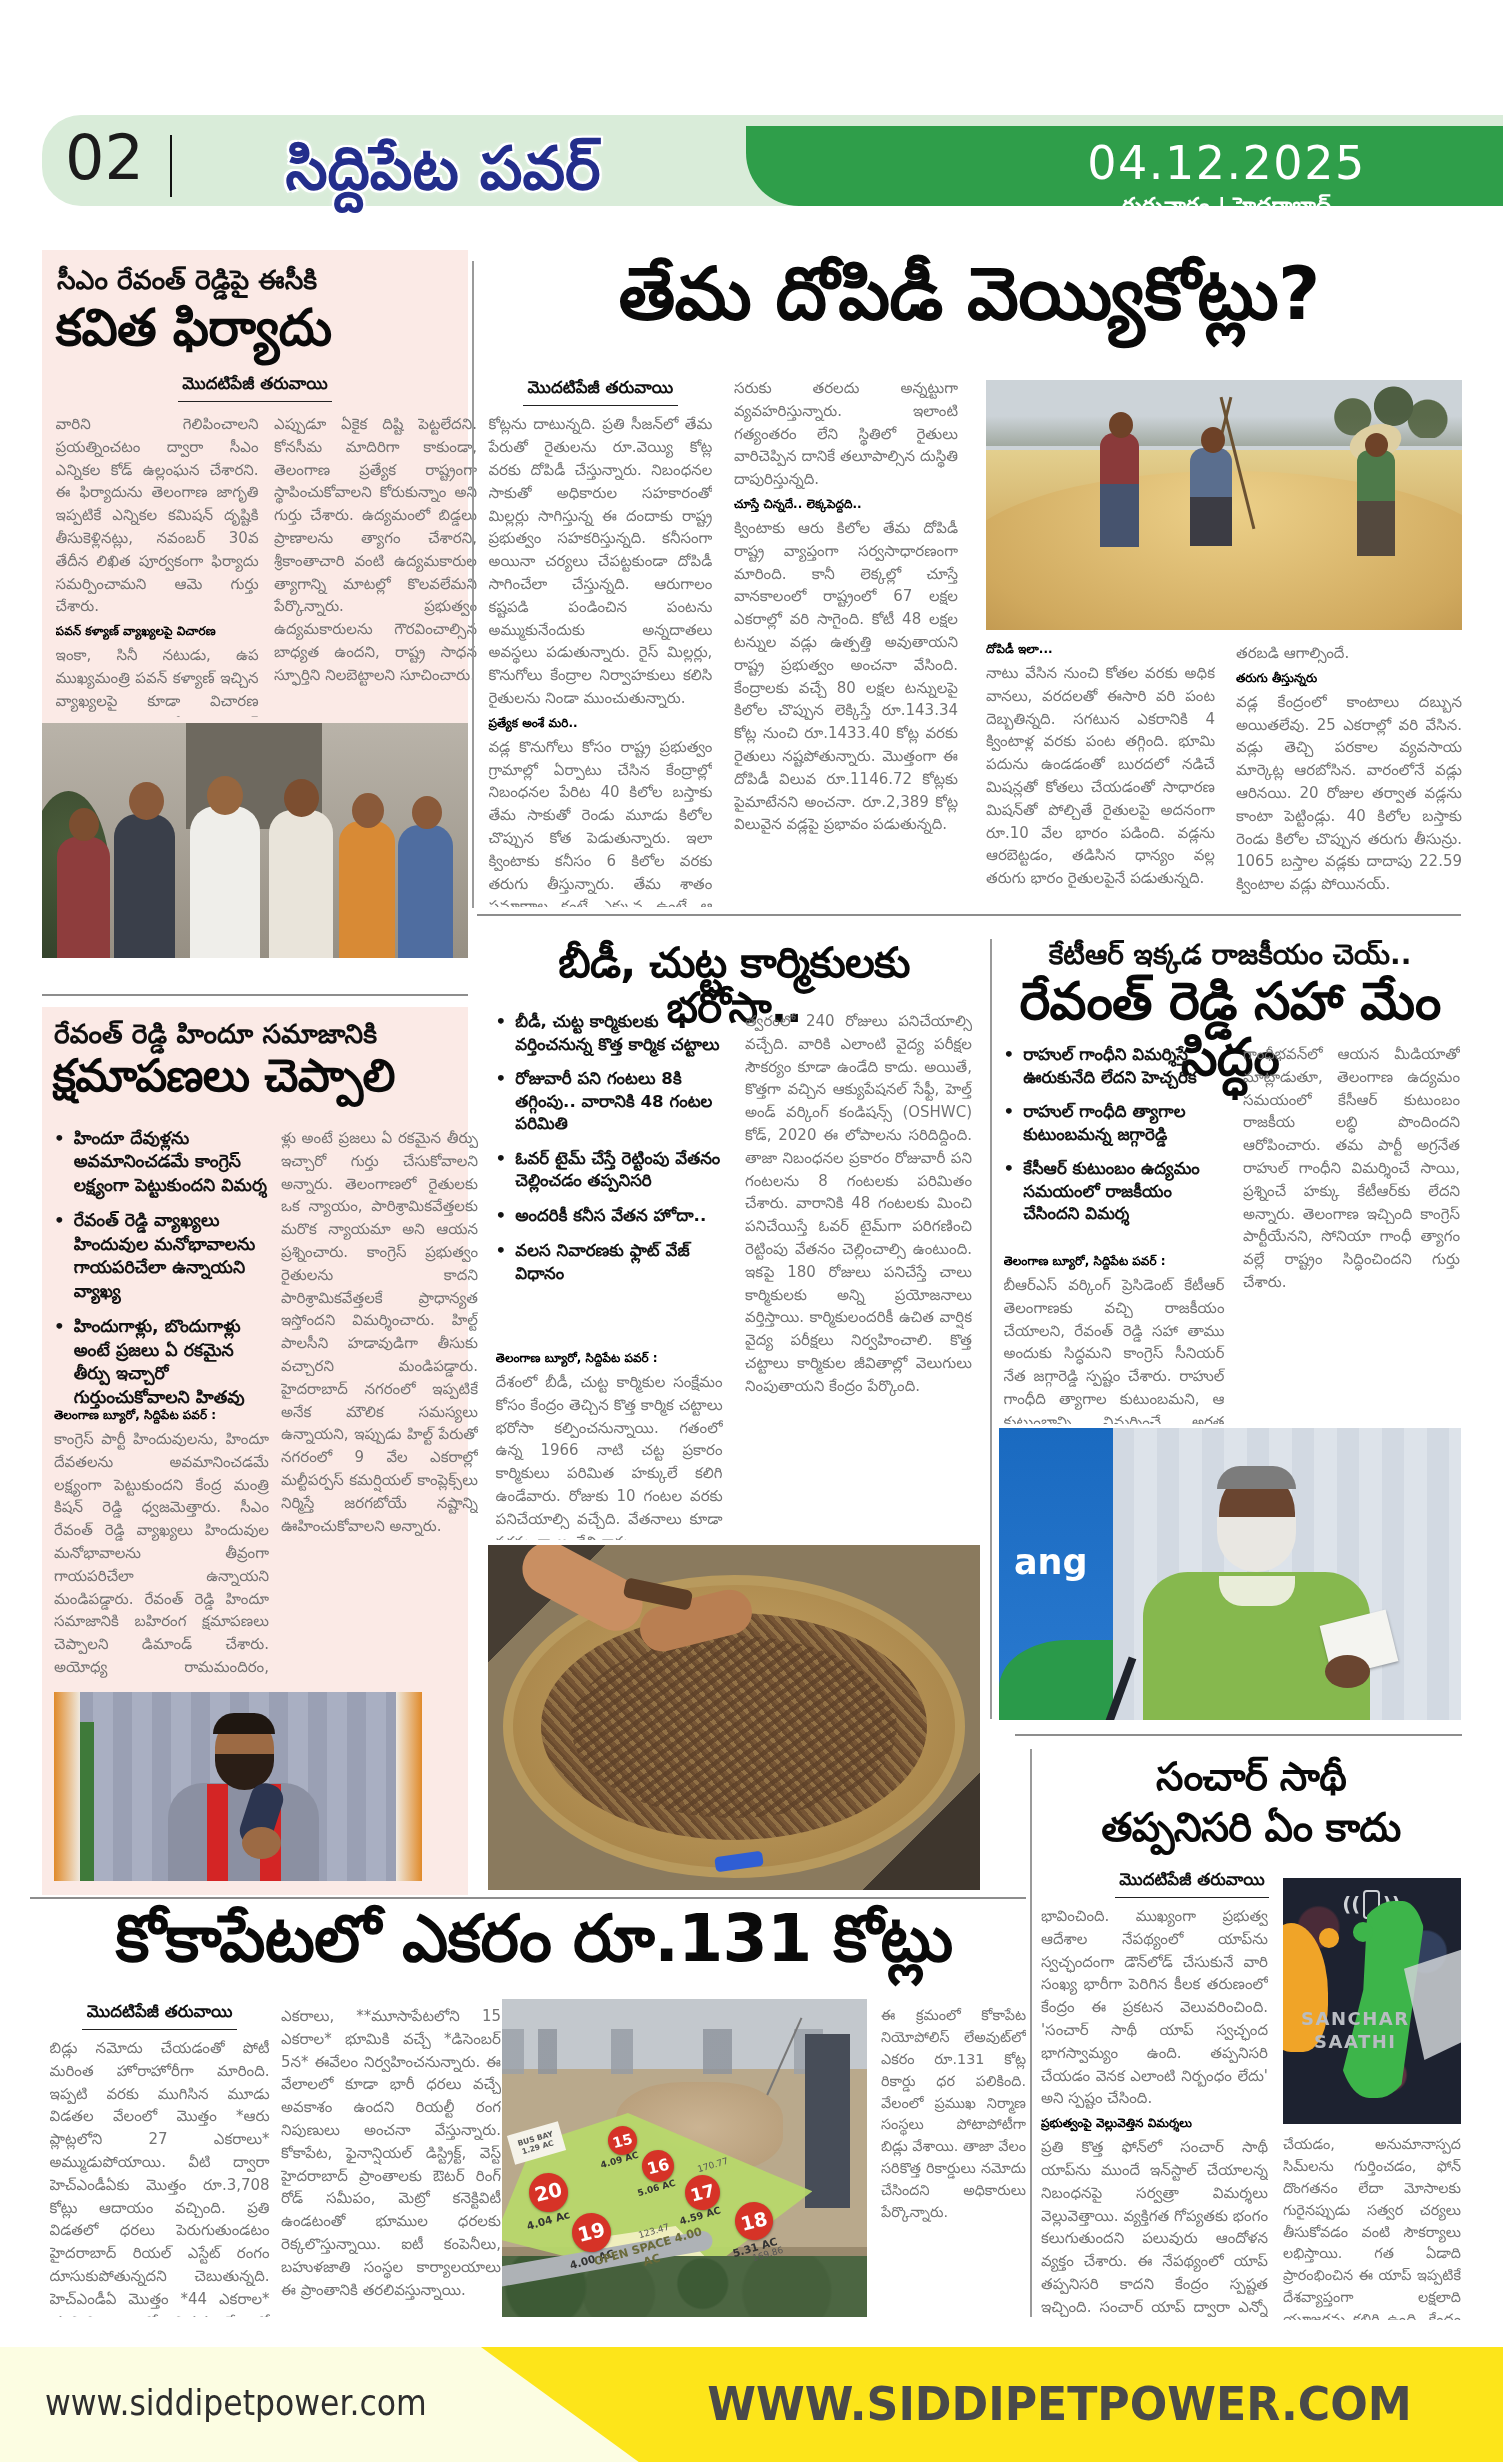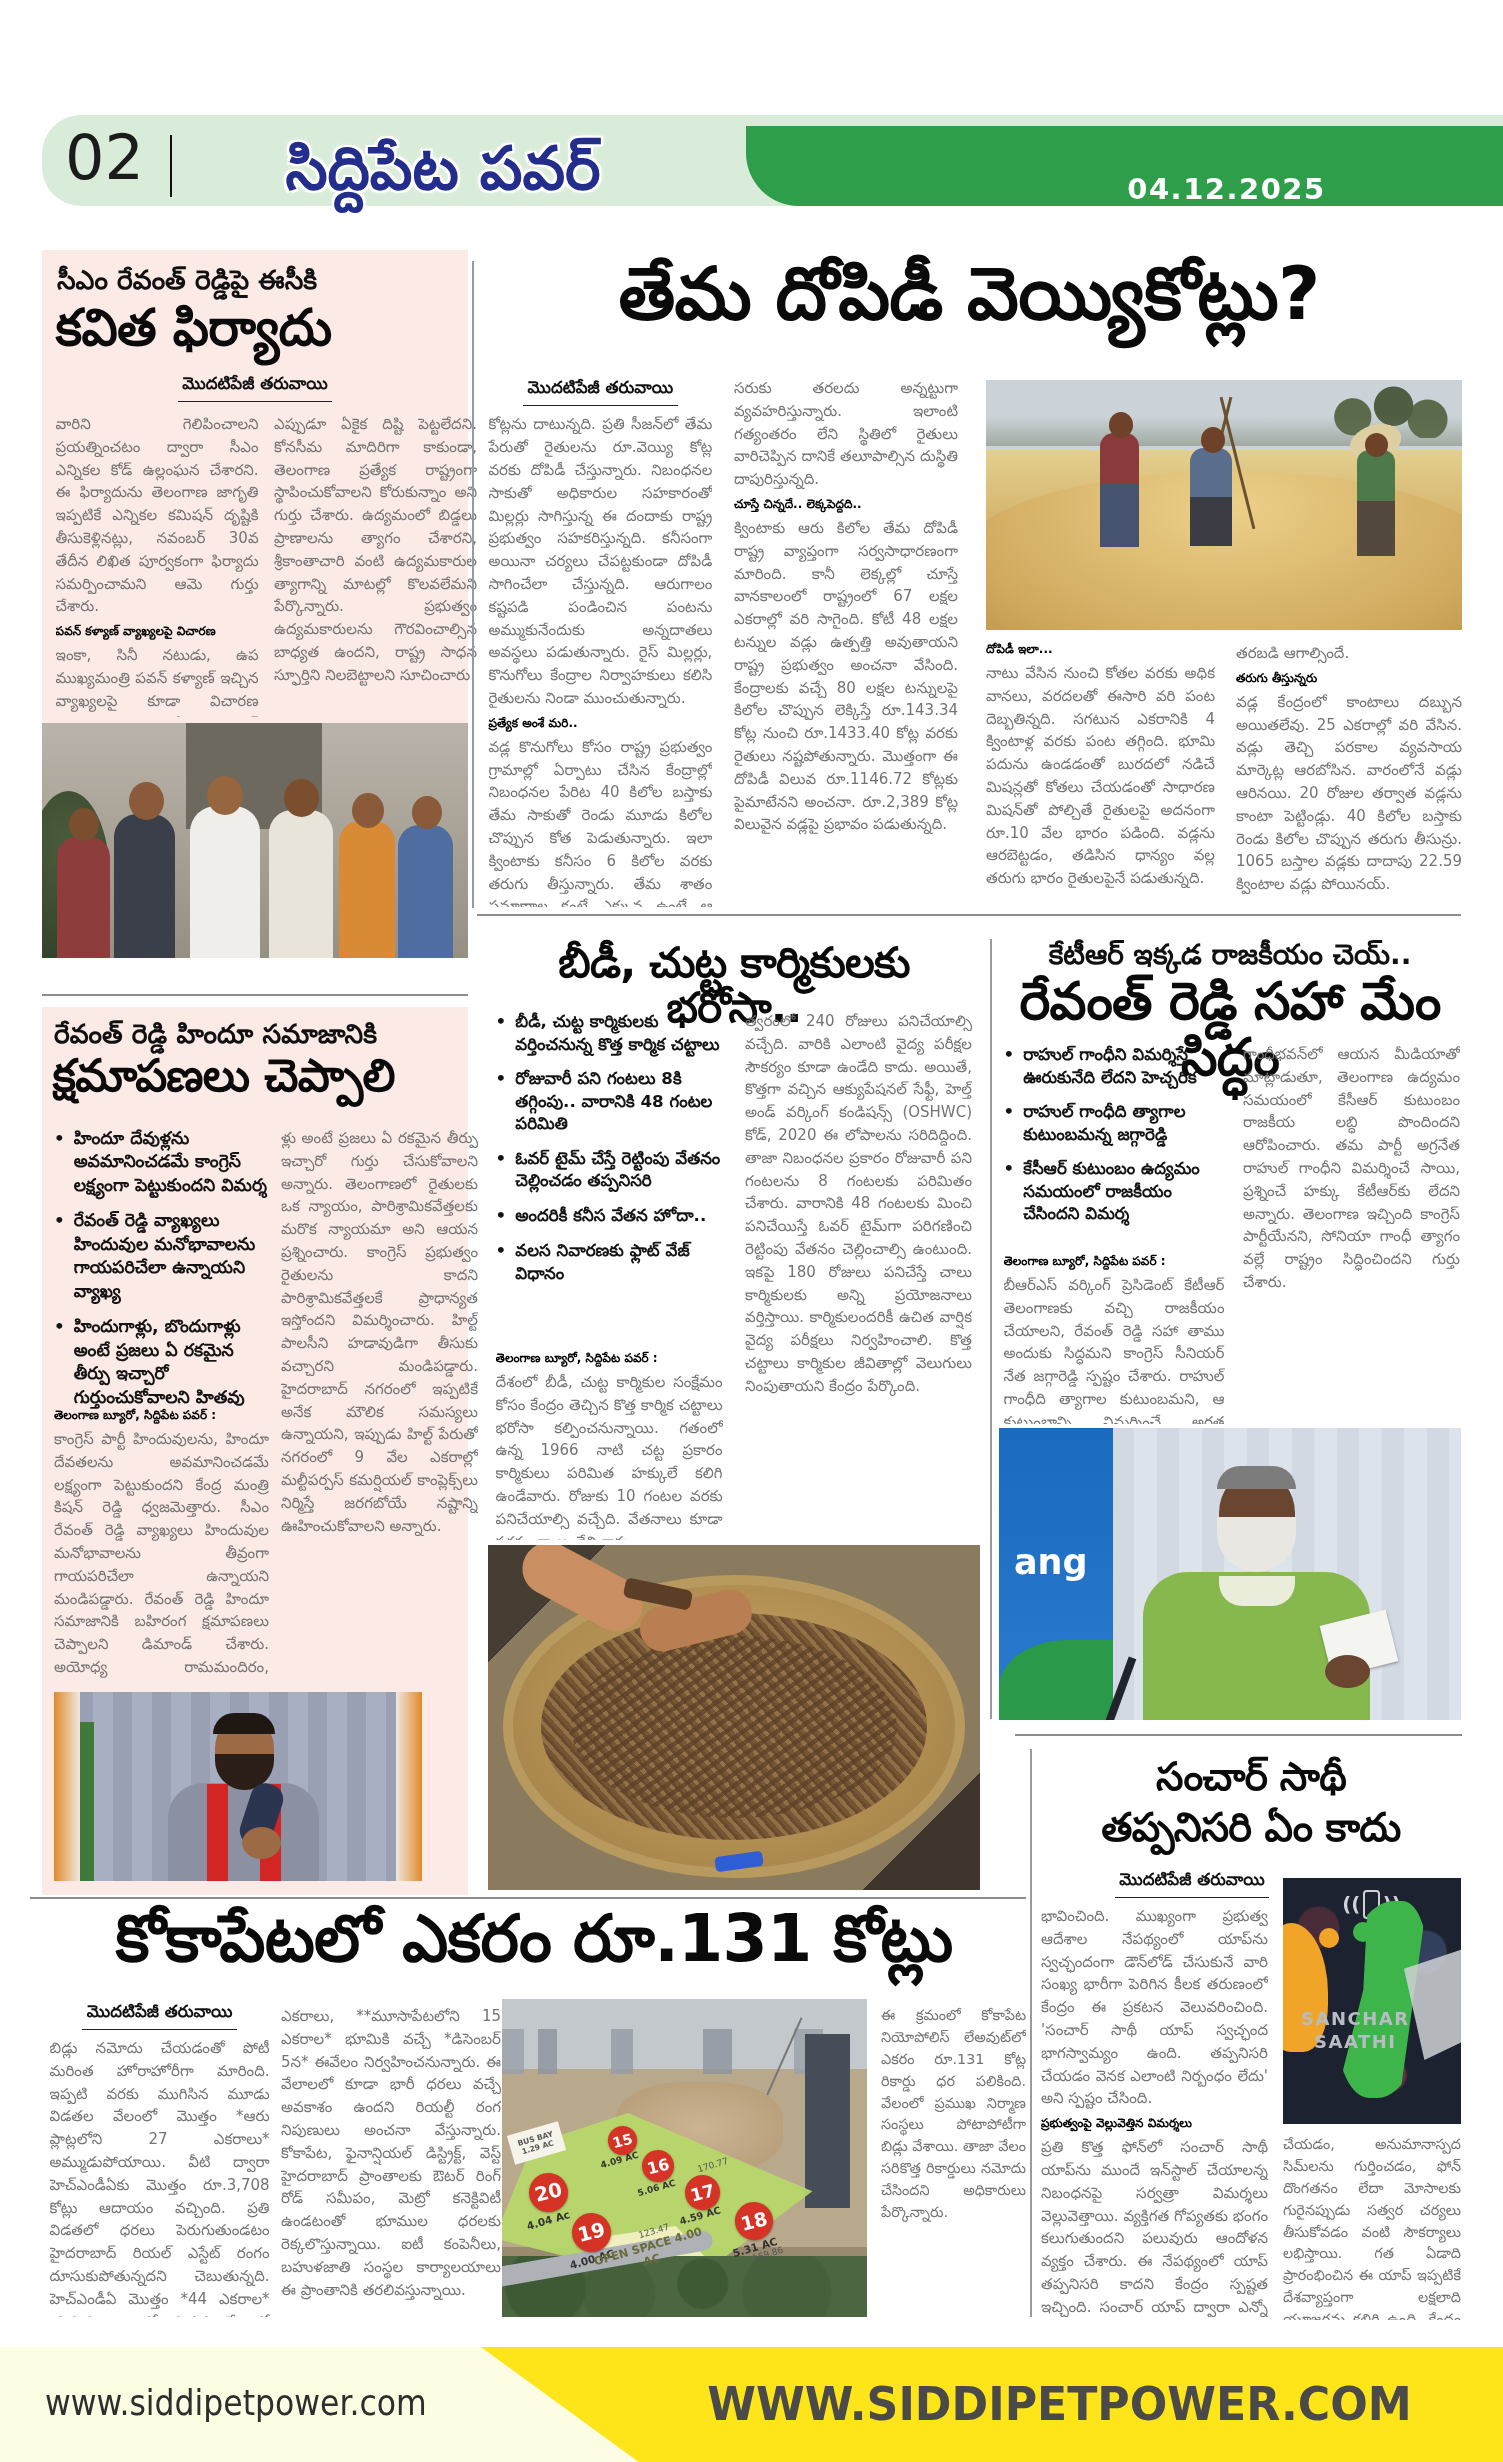--- a/index.html
+++ b/index.html
@@ -30,21 +30,21 @@
 
 <div id="page">
 
   <div class="abs" style="left:42px; top:115px; width:1461px; height:91px; background:#d9ecd9; border-radius:39px 0 0 39px;"></div>
   <div class="abs" style="left:746px; top:126px; width:757px; height:80px; background:#2f9e4a; border-radius:0 0 0 53px;"></div>
   <div class="abs" style="left:65px; top:127px; font-size:62px; font-weight:400; color:#1b1b1b; line-height:1;">02</div>
   <div class="abs" style="left:170px; top:135px; width:2.3px; height:62px; background:#111;"></div>
   <div class="abs" style="left:193px; top:133px; width:500px; text-align:center; font-size:60px; font-weight:800; color:#232e8c;
               text-shadow:-2.3px -2.3px 0 #fff, 2.3px -2.3px 0 #fff, -2.3px 2.3px 0 #fff, 2.3px 2.3px 0 #fff, 0 0 6px #fff;">సిద్దిపేట పవర్</div>
   <div class="abs" style="left:1045px; top:136px; width:363px; text-align:center; color:#fff;">
-    <div style="font-size:29px; font-weight:700; letter-spacing:1.5px;margin-top:36px;">04.12.2025</div>
+    <div style="font-size:46px; font-weight:400; letter-spacing:1.5px;">04.12.2025</div>
     <div style="font-size:22px; font-weight:700; margin-top:3px;">గురువారం | హైదరాబాద్</div>
   </div>
 
   <div class="abs" style="left:42px; top:250px; width:426px; height:708px; background:#fbeae6;">
     <div class="abs kicker" style="left:15px; top:15px; font-size:26.5px;">సీఎం రేవంత్ రెడ్డిపై ఈసీకి</div>
     <div class="abs headline" style="left:13.6px; top:50px; font-size:51px;">కవిత ఫిర్యాదు</div>
     <div class="abs dateline" style="left:0; top:123px; width:426px;"><span>మొదటిపేజీ తరువాయి</span></div>
     <div class="abs" style="left:13.6px; top:163px; width:203px; height:304px; overflow:hidden;">
       <div class="body-txt">వారిని గెలిపించాలని ప్రయత్నించటం ద్వారా సీఎం ఎన్నికల కోడ్ ఉల్లంఘన చేశారని. ఈ ఫిర్యాదును తెలంగాణ జాగృతి ఇప్పటికే ఎన్నికల కమిషన్ దృష్టికి తీసుకెళ్లినట్లు, నవంబర్ 30వ తేదీన లిఖిత పూర్వకంగా ఫిర్యాదు సమర్పించామని ఆమె గుర్తు చేశారు.</div>
       <div class="subhead">పవన్ కళ్యాణ్ వ్యాఖ్యలపై విచారణ</div>

